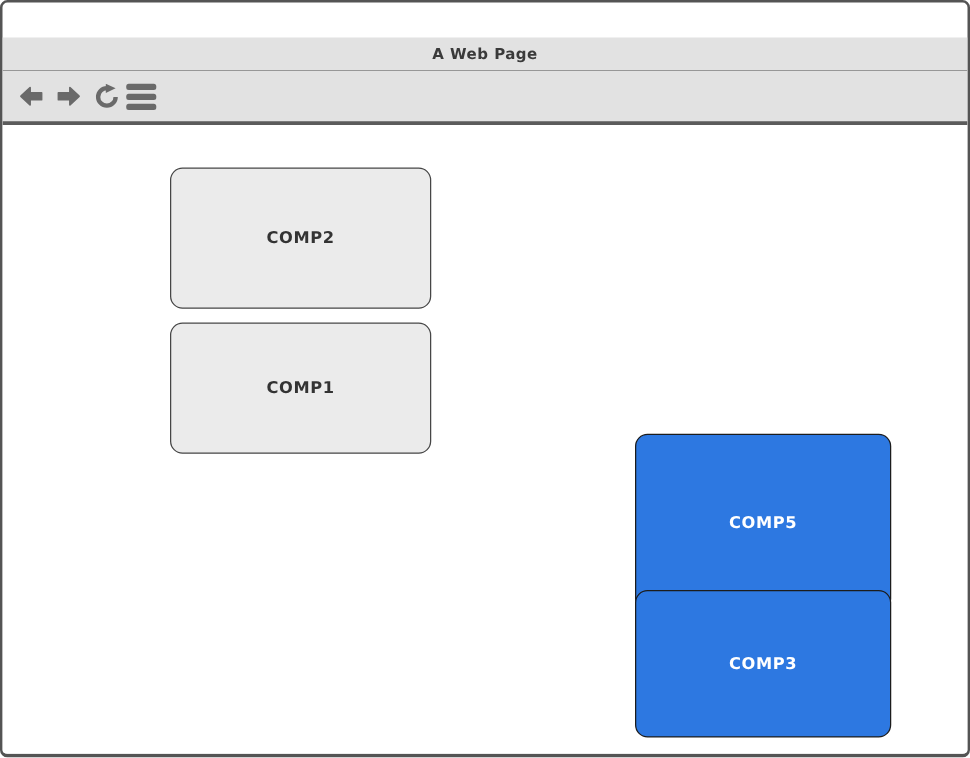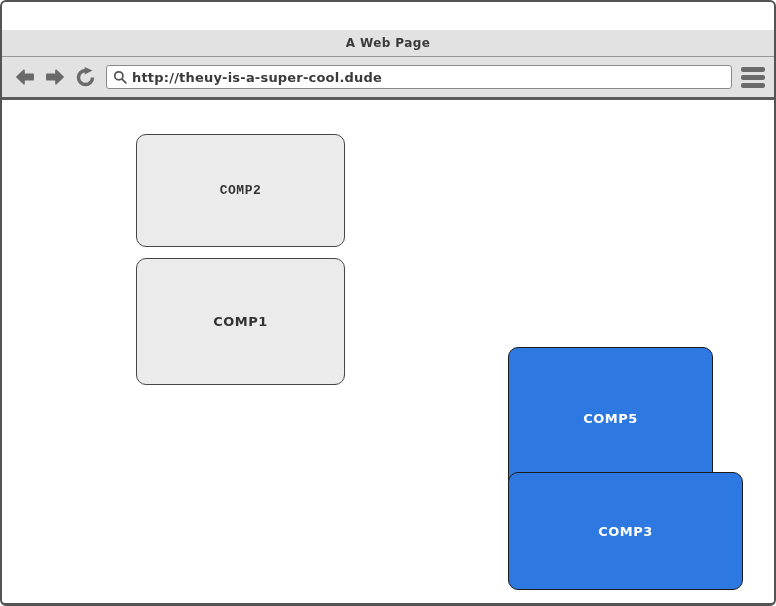--- a/index.html
+++ b/index.html
@@ -143,46 +143,37 @@
       </span>
     </button>
     <button class="nav-btn">
       <span>
         <svg width="21" height="21" viewBox="0 0 24 24">
           <path d="M12 4 a8 8 0 1 0 8 8" fill="none" stroke="#6a6a6a" stroke-width="4" stroke-linecap="butt"></path>
           <polygon points="11,0 20,4 11,8.5" fill="#6a6a6a"></polygon>
         </svg>
       </span>
     </button>
-    <div class="url-field">
-      <span class="search-ic">
-        <svg width="14" height="14" viewBox="0 0 24 24" fill="none" stroke="#555555" stroke-width="3" stroke-linecap="round">
-          <circle cx="10" cy="10" r="7"></circle>
-          <line x1="15.5" y1="15.5" x2="22" y2="22"></line>
-        </svg>
-      </span>
-      <span class="url-text">http://theuy-is-a-super-cool.dude</span>
-    </div>
     <button class="menu-btn">
       <span style="display:flex;flex-direction:column;gap:3px;">
         <span class="bar" style="height:5px;width:24px;border-radius:2px;background:#6a6a6a;"></span>
         <span class="bar" style="height:5px;width:24px;border-radius:2px;background:#6a6a6a;"></span>
         <span class="bar" style="height:5px;width:24px;border-radius:2px;background:#6a6a6a;"></span>
       </span>
     </button>
   </div>
 
   <div class="content">
-      <div class="comp" style="left: 134px; top: 34px; width: 209px; height: 113px; background: rgb(235, 235, 235); border: 1px solid rgb(70, 70, 70); color: rgb(51, 51, 51); font-family: Liberation Mono, monospace;">
+      <div class="comp" style="left: 134px; top: 34px; width: 209px; height: 113px; background: rgb(235, 235, 235); border: 1px solid rgb(70, 70, 70); color: rgb(51, 51, 51);">
         <span>COMP2</span>
       </div>
-      <div class="comp" style="left: 134px; top: 158px; width: 209px; height: 127px; background: rgb(235, 235, 235); border: 1px solid rgb(70, 70, 70); color: rgb(51, 51, 51);">
+      <div class="comp" style="left: 134px; top: 158px; width: 209px; height: 105px; background: rgb(235, 235, 235); border: 1px solid rgb(70, 70, 70); color: rgb(51, 51, 51);">
         <span>COMP1</span>
       </div>
       <div class="comp" style="left: 506px; top: 247px; width: 205px; height: 142px; background: rgb(45, 120, 225); border: 1px solid rgb(28, 28, 28); color: rgb(255, 255, 255);">
         <span>COMP5</span>
       </div>
-      <div class="comp" style="left: 506px; top: 372px; width: 235px; height: 118px; background: rgb(45, 120, 225); border: 1px solid rgb(28, 28, 28); color: rgb(255, 255, 255);">
+      <div class="comp" style="left: 506px; top: 372px; width: 205px; height: 118px; background: rgb(45, 120, 225); border: 1px solid rgb(28, 28, 28); color: rgb(255, 255, 255);">
         <span>COMP3</span>
       </div>
     </div>
 
 </div>
 
 </body></html>

